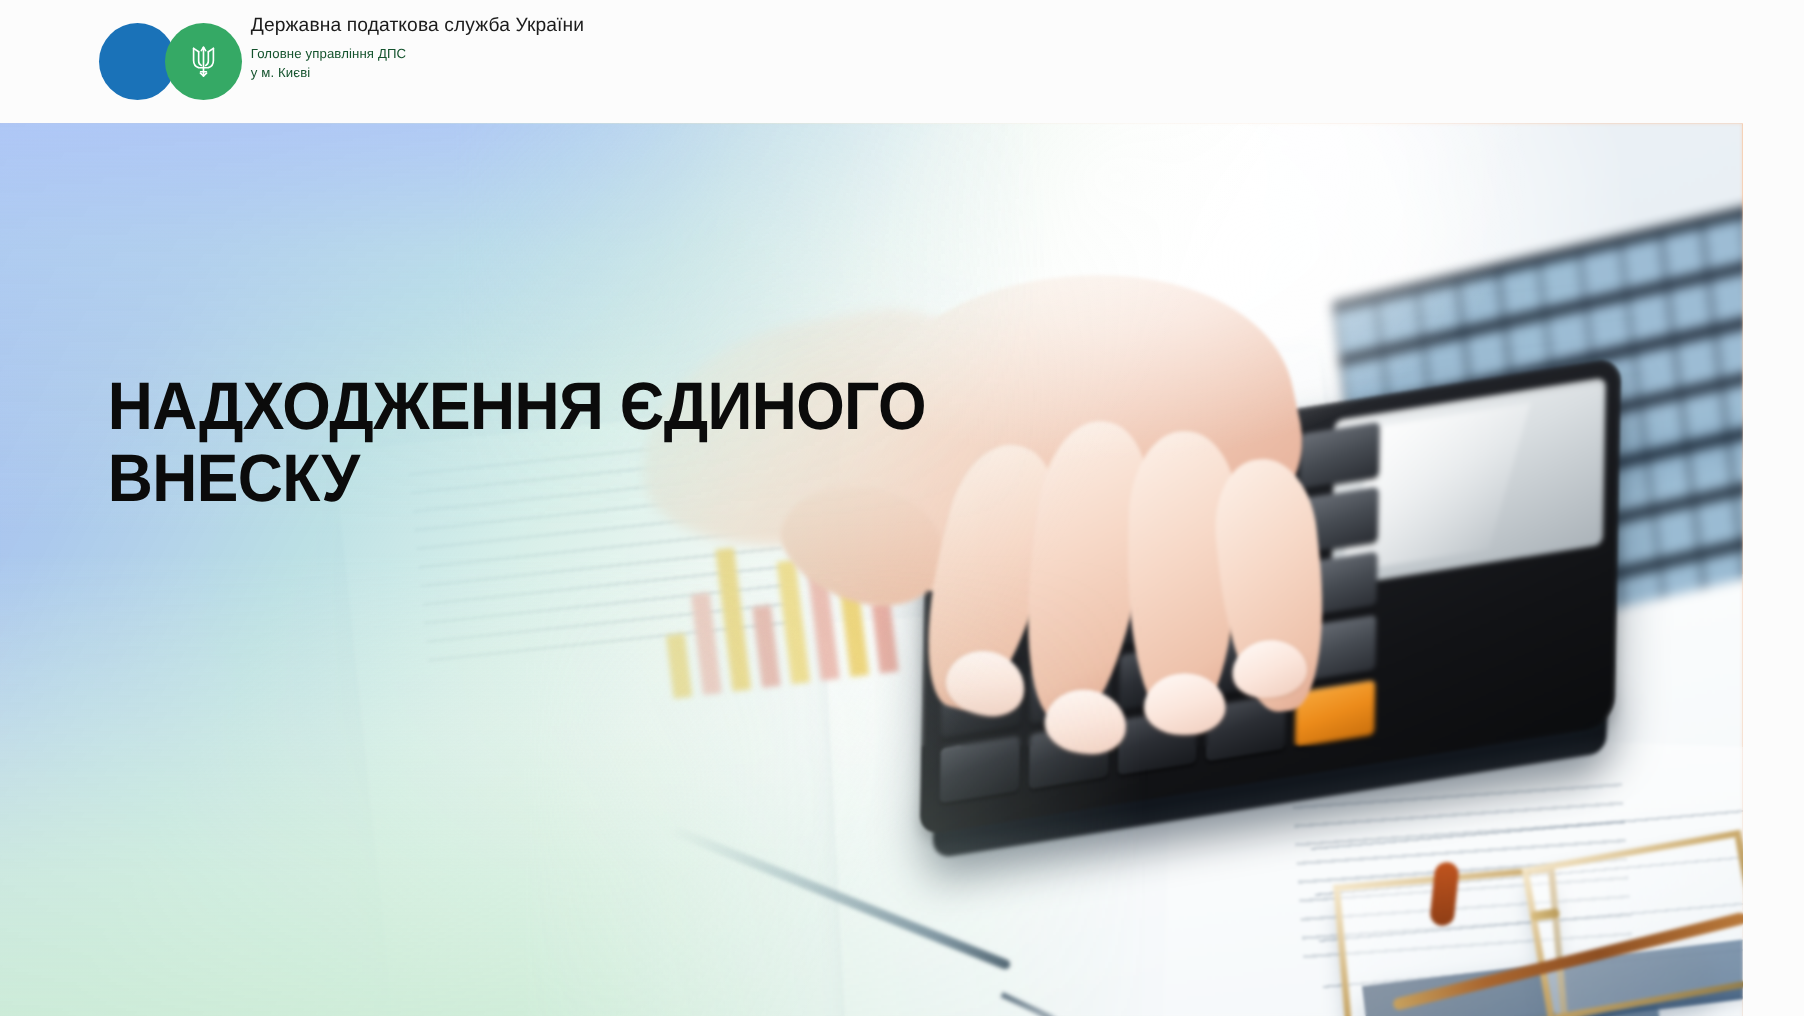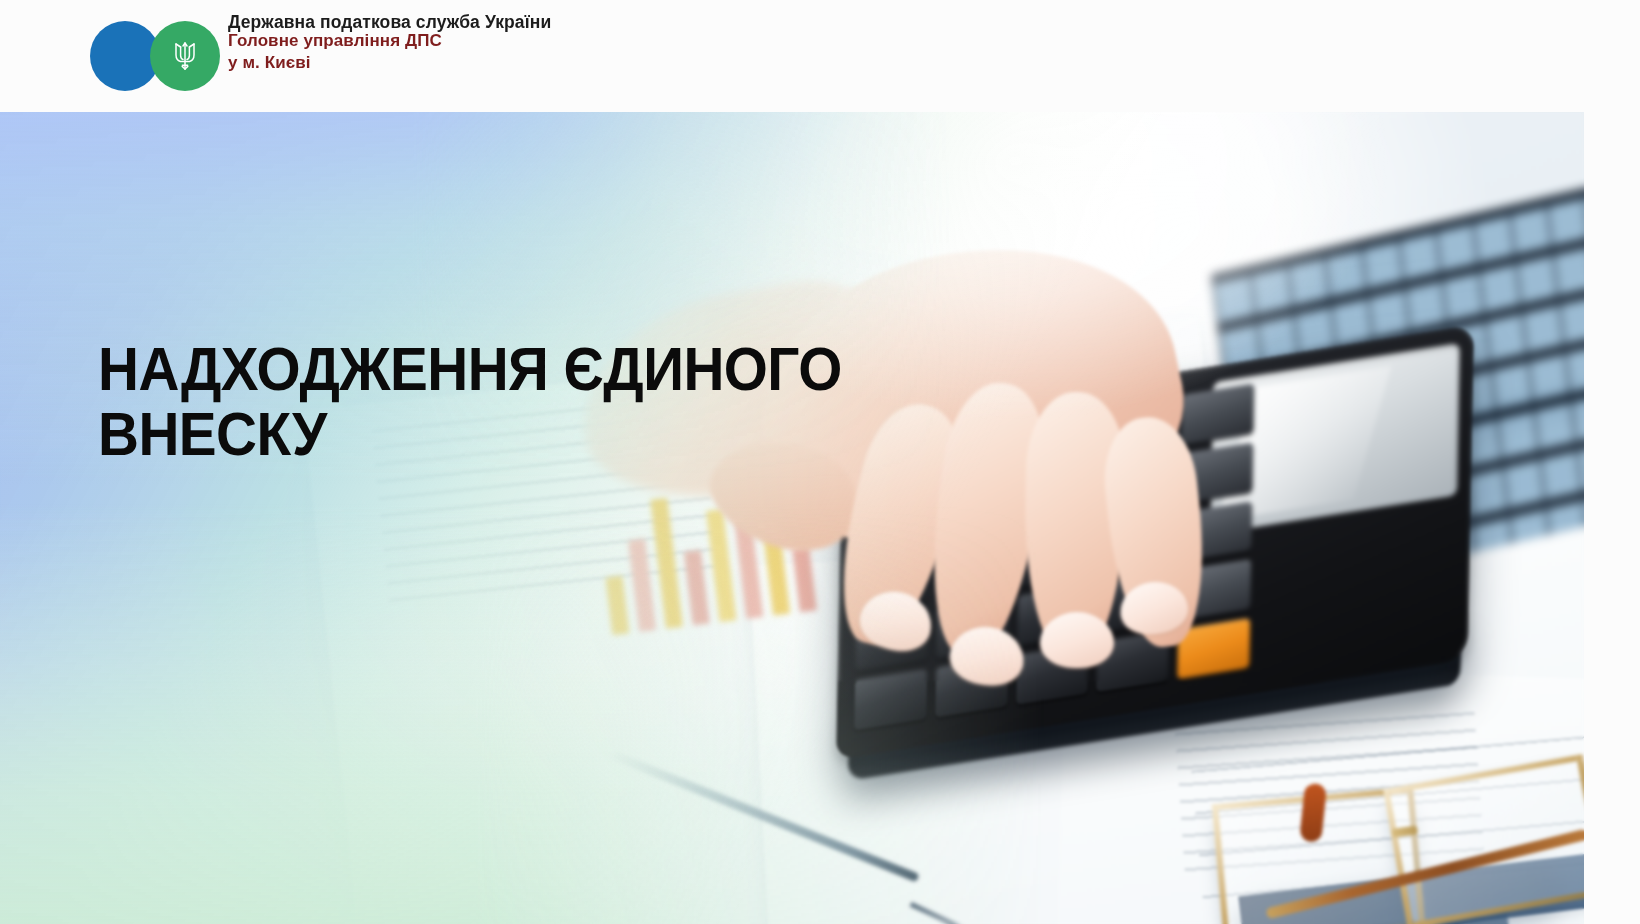--- a/index.html
+++ b/index.html
@@ -59,30 +59,31 @@
   }
 
   .header-text {
     position: absolute;
     left: 228px;
     top: 14px;
     line-height: 1.0;
   }
   .header-line1 {
     font-size: 17.5px;
-    font-weight: 700;
+    font-weight: 400;
     color: #1c1c1c;
     letter-spacing: .1px;
+    margin-bottom: 11px;
     white-space: nowrap;
   }
   .header-line2,
   .header-line3 {
-    font-size: 17px;
-    font-weight: 700;
-    color: #7f1d1d;
+    font-size: 12px;
+    font-weight: 400;
+    color: #14532d;
     letter-spacing: .1px;
     white-space: nowrap;
   }
   .header-line2 { margin-bottom: 5px; }
 
   
   .banner {
     position: absolute;
     left: 0;
     top: 112px;

